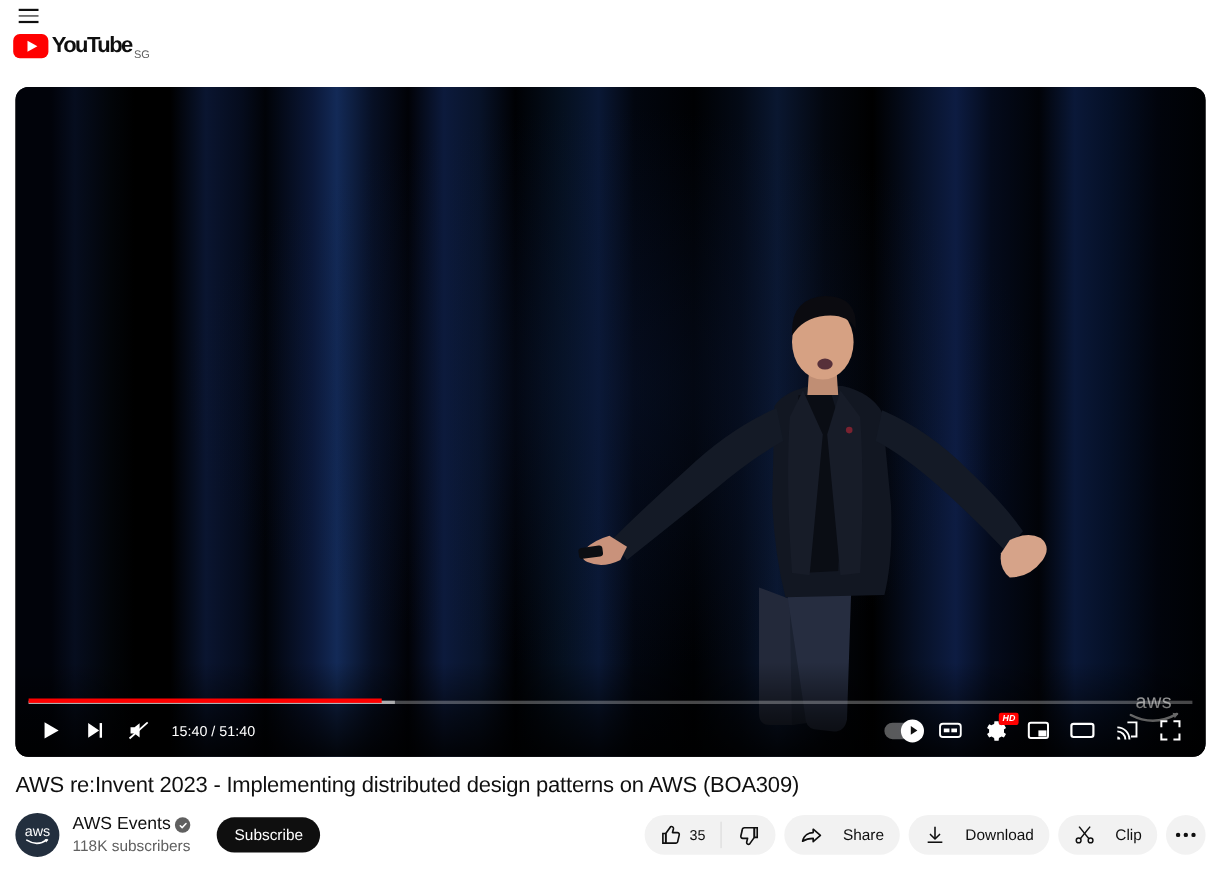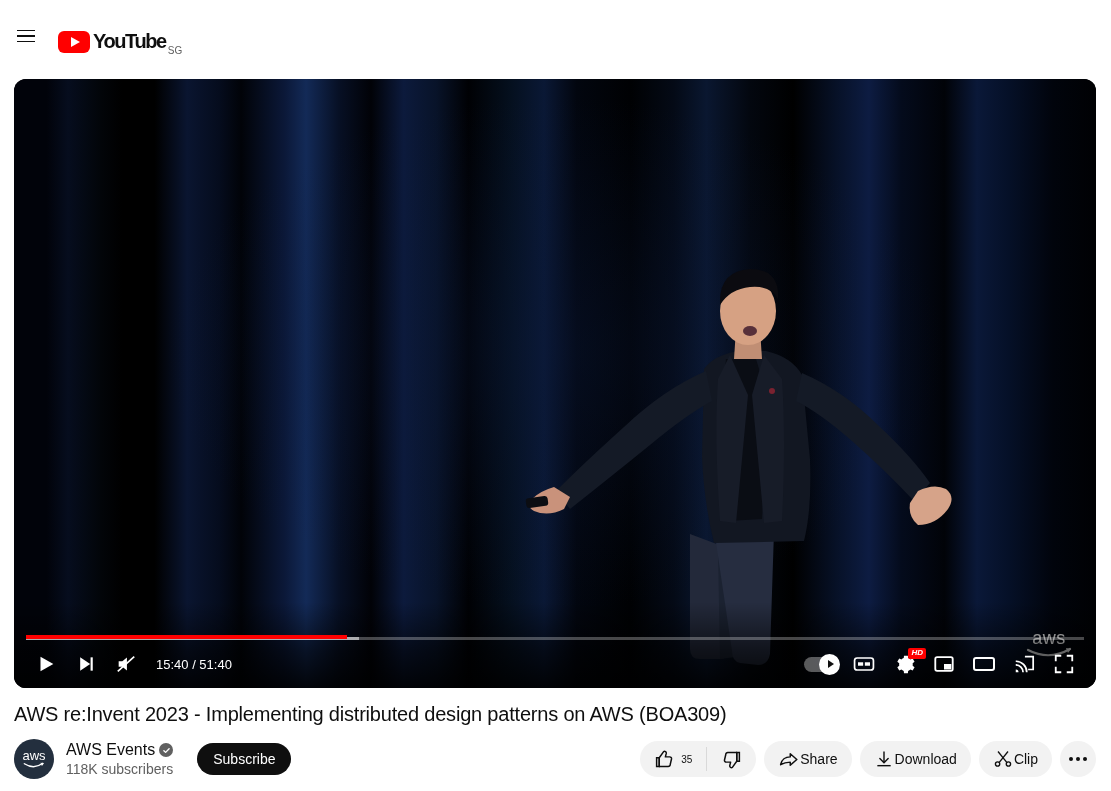--- a/index.html
+++ b/index.html
@@ -8,21 +8,21 @@
     background: #ffffff;
     font-family: "Liberation Sans", sans-serif;
     overflow: hidden;
   }
 
   
   .masthead {
     position: absolute; top: 0; left: 0;
     width: 891px; height: 56px;
     background: #ffffff;
-    display: flex; align-items: flex-end;
+    display: flex; align-items: flex-start; flex-direction: column;
   }
   .hamburger {
     width: 40px; height: 40px; margin-left: 6px;
     display: flex; flex-direction: column; justify-content: center;
     align-items: center; gap: 4px; cursor: pointer; border-radius: 50%;
   }
   .hamburger span { display: block; width: 18px; height: 1.6px; background: #0f0f0f; }
 
   .logo-wrap {
     display: flex; align-items: flex-start; margin-left: 12px; cursor: pointer;
@@ -209,36 +209,36 @@
   .sub-count { font-size: 14px; color: #606060; margin-top: 2px; }
   .subscribe-btn {
     margin-left: 24px; height: 32px; padding: 16px 16px; border-radius: 18px;
     background: #0f0f0f; color: #ffffff; font-size: 14px; font-weight: 500;
     display: flex; align-items: center; justify-content: center; cursor: pointer;
     border: none; font-family: "Liberation Sans", sans-serif; flex: 0 0 auto; text-align: right;
   }
   .actions { margin-left: auto; display: flex; align-items: center; gap: 8px; }
   .pill {
     height: 36px; border-radius: 18px; background: #f2f2f2;
-    display: flex; align-items: center; padding: 0 14px; gap: 1px;
+    display: flex; align-items: center; padding: 0 14px; gap: 18px;
     cursor: pointer; font-size: 14px; font-weight: 500; color: #0f0f0f;
     flex: 0 0 auto;
   }
   .pill-round {
     width: 36px; height: 36px; border-radius: 50%; background: #f2f2f2;
     display: flex; align-items: center; justify-content: center; cursor: pointer;
     flex: 0 0 auto;
   }
   .like-group {
     height: 36px; border-radius: 18px; background: #f2f2f2;
     display: flex; align-items: center; flex: 0 0 auto;
   }
   .like-half {
     display: flex; align-items: center; gap: 6px; padding: 0 14px;
-    height: 36px; cursor: pointer; font-size: 10px; color: #0f0f0f;
+    height: 36px; cursor: pointer; font-size: 13px; color: #0f0f0f;
   }
   .vdivider { width: 1px; height: 24px; background: #d9d9d9; }
   .dot { width: 4px; height: 4px; border-radius: 50%; background: #0f0f0f; }
   .dots { display: flex; gap: 3px; align-items: center; }
 </style>
 </head>
 <body>
 
 <div class="masthead">
 

